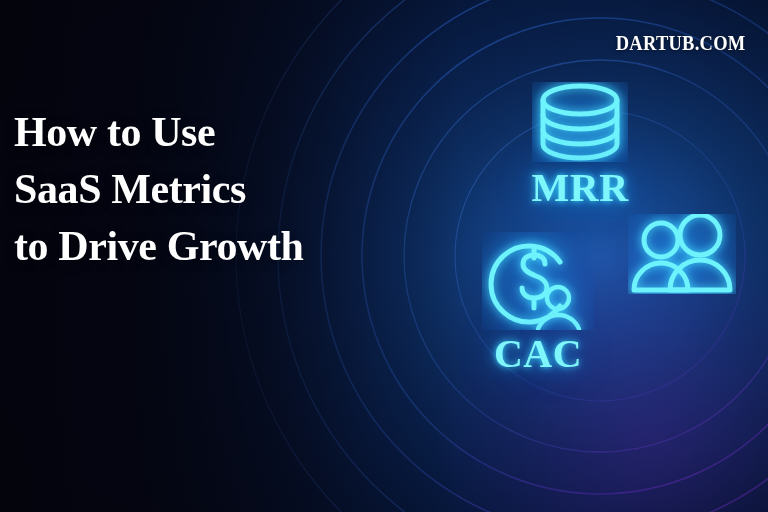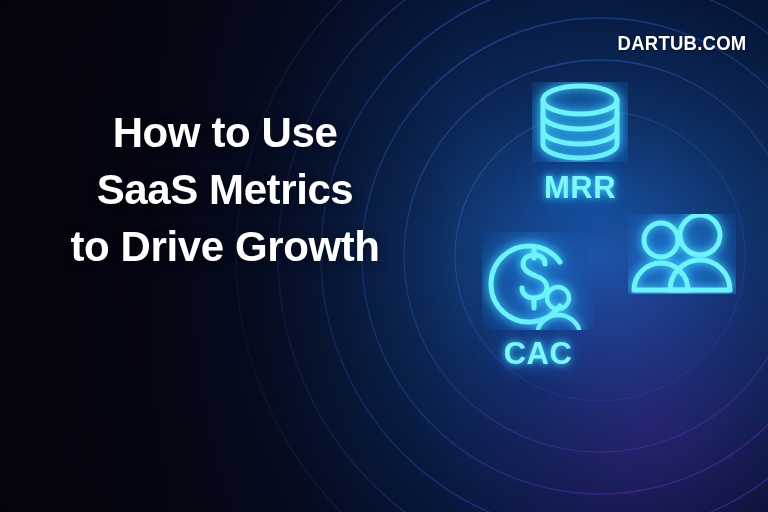--- a/index.html
+++ b/index.html
@@ -6,21 +6,21 @@
     margin: 0;
     padding: 0;
     background: #000008;
   }
   #canvas {
     position: relative;
     width: 768px;
     height: 512px;
     overflow: hidden;
     background: #04040f;
-    font-family: Liberation Sans, sans-serif;
+    font-family: Liberation Serif, serif;
   }
 
   
   .bg-base {
     position: absolute;
     inset: 0;
     background:
       radial-gradient(ellipse 640px 520px at 600px 258px,
         #17509c 0%,
         #123f80 13%,
@@ -82,45 +82,45 @@
     letter-spacing: 0.3px;
     transform: scaleX(0.88);
     transform-origin: right center;
     white-space: nowrap;
     text-shadow: 0 1px 4px rgba(0,0,0,0.5);
   }
 
   
   .headline {
     position: absolute;
-    left: 20px;
+    left: 14px;
     top: 104px;
     width: 410px;
-    text-align: center;
+    text-align: left;
   }
   .headline-line {
     color: #ffffff;
     font-size: 42px;
     font-weight: bold;
     line-height: 57px;
     letter-spacing: -0.4px;
     white-space: nowrap;
     text-shadow: 0 2px 12px rgba(0,0,0,0.45);
   }
 
   
   .metric {
     position: absolute;
     text-align: center;
   }
   .metric-icon { display: block; }
   .metric-icon svg { display: block; }
   .metric-label {
     display: block;
-    font-size: 31px;
+    font-size: 40px;
     font-weight: bold;
     letter-spacing: 0.5px;
     line-height: 40px;
     color: #7ef6fb;
     text-shadow:
       0 0 6px rgba(60,220,255,0.95),
       0 0 16px rgba(40,180,255,0.75),
       0 0 34px rgba(20,130,255,0.5);
   }
 

